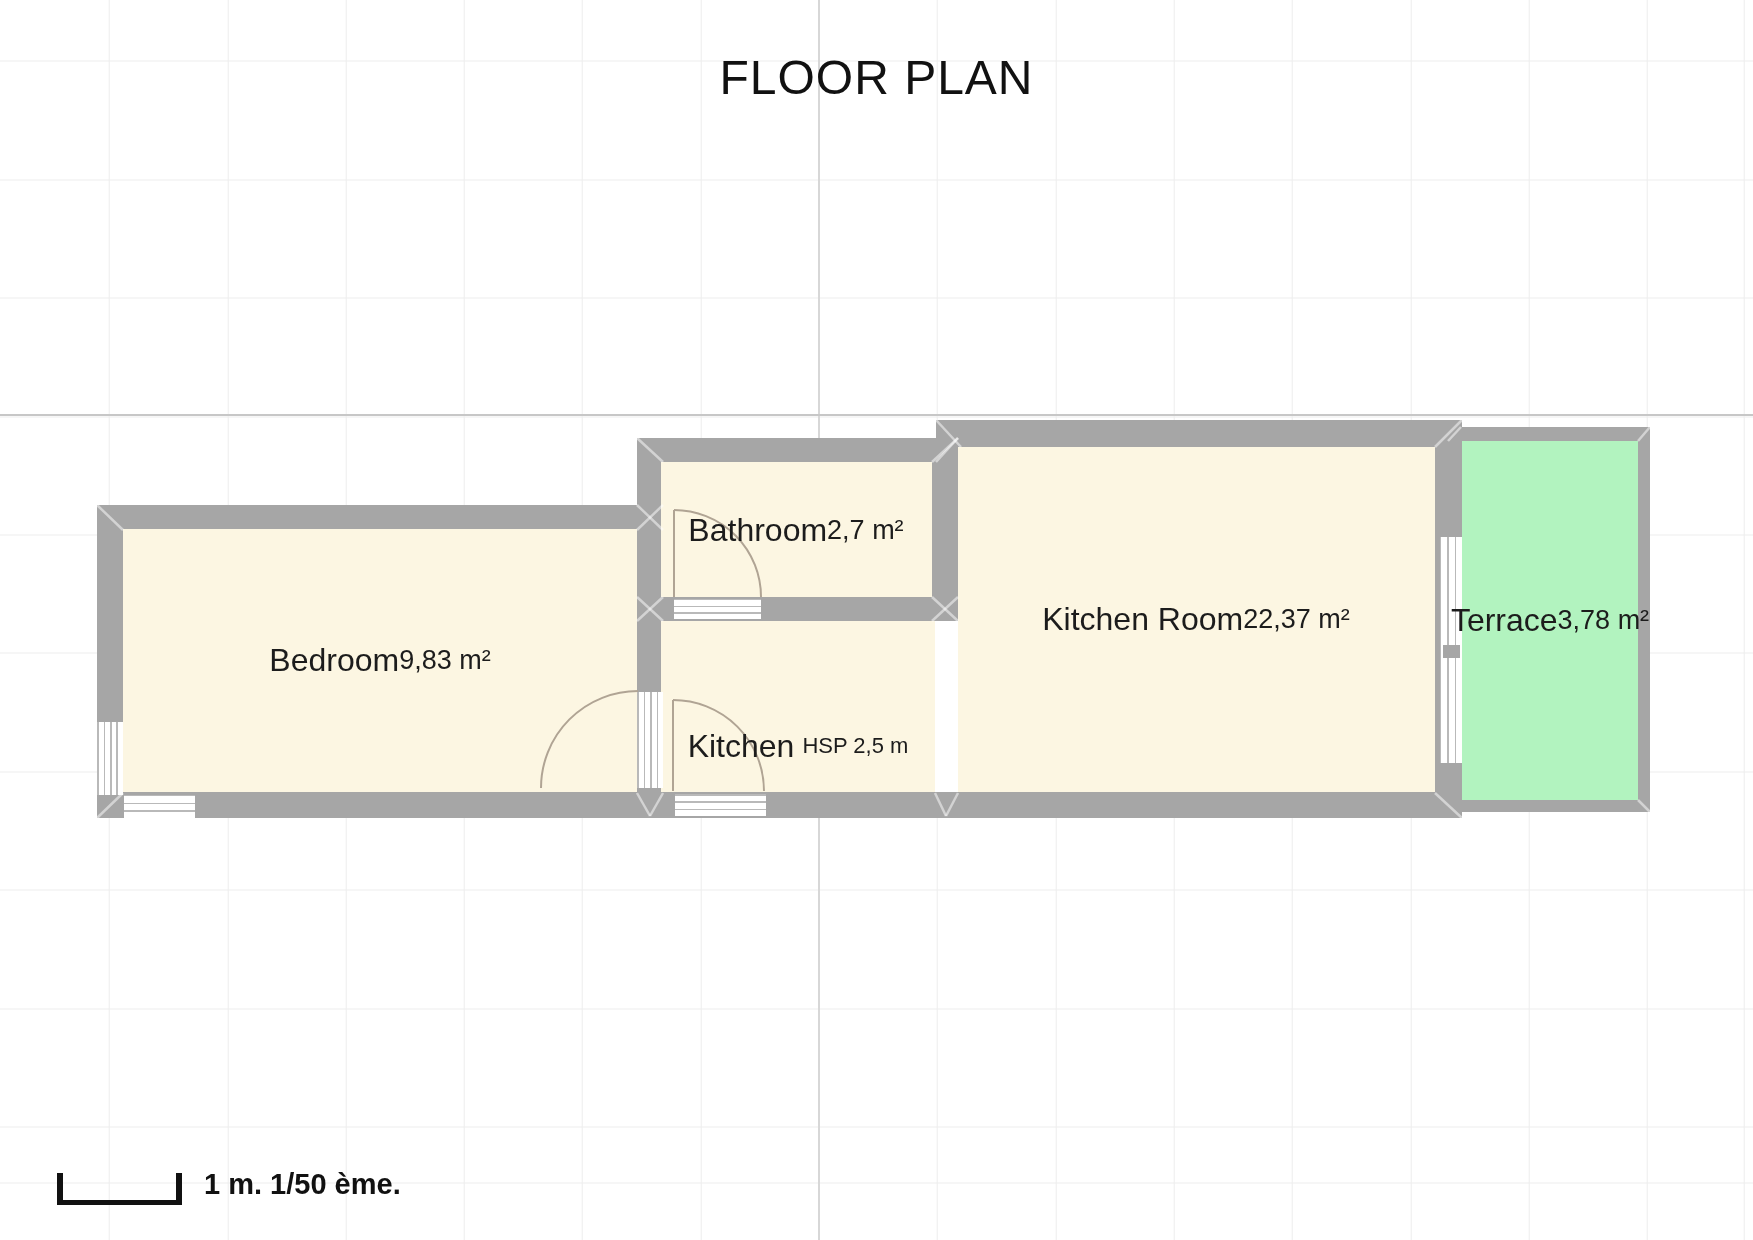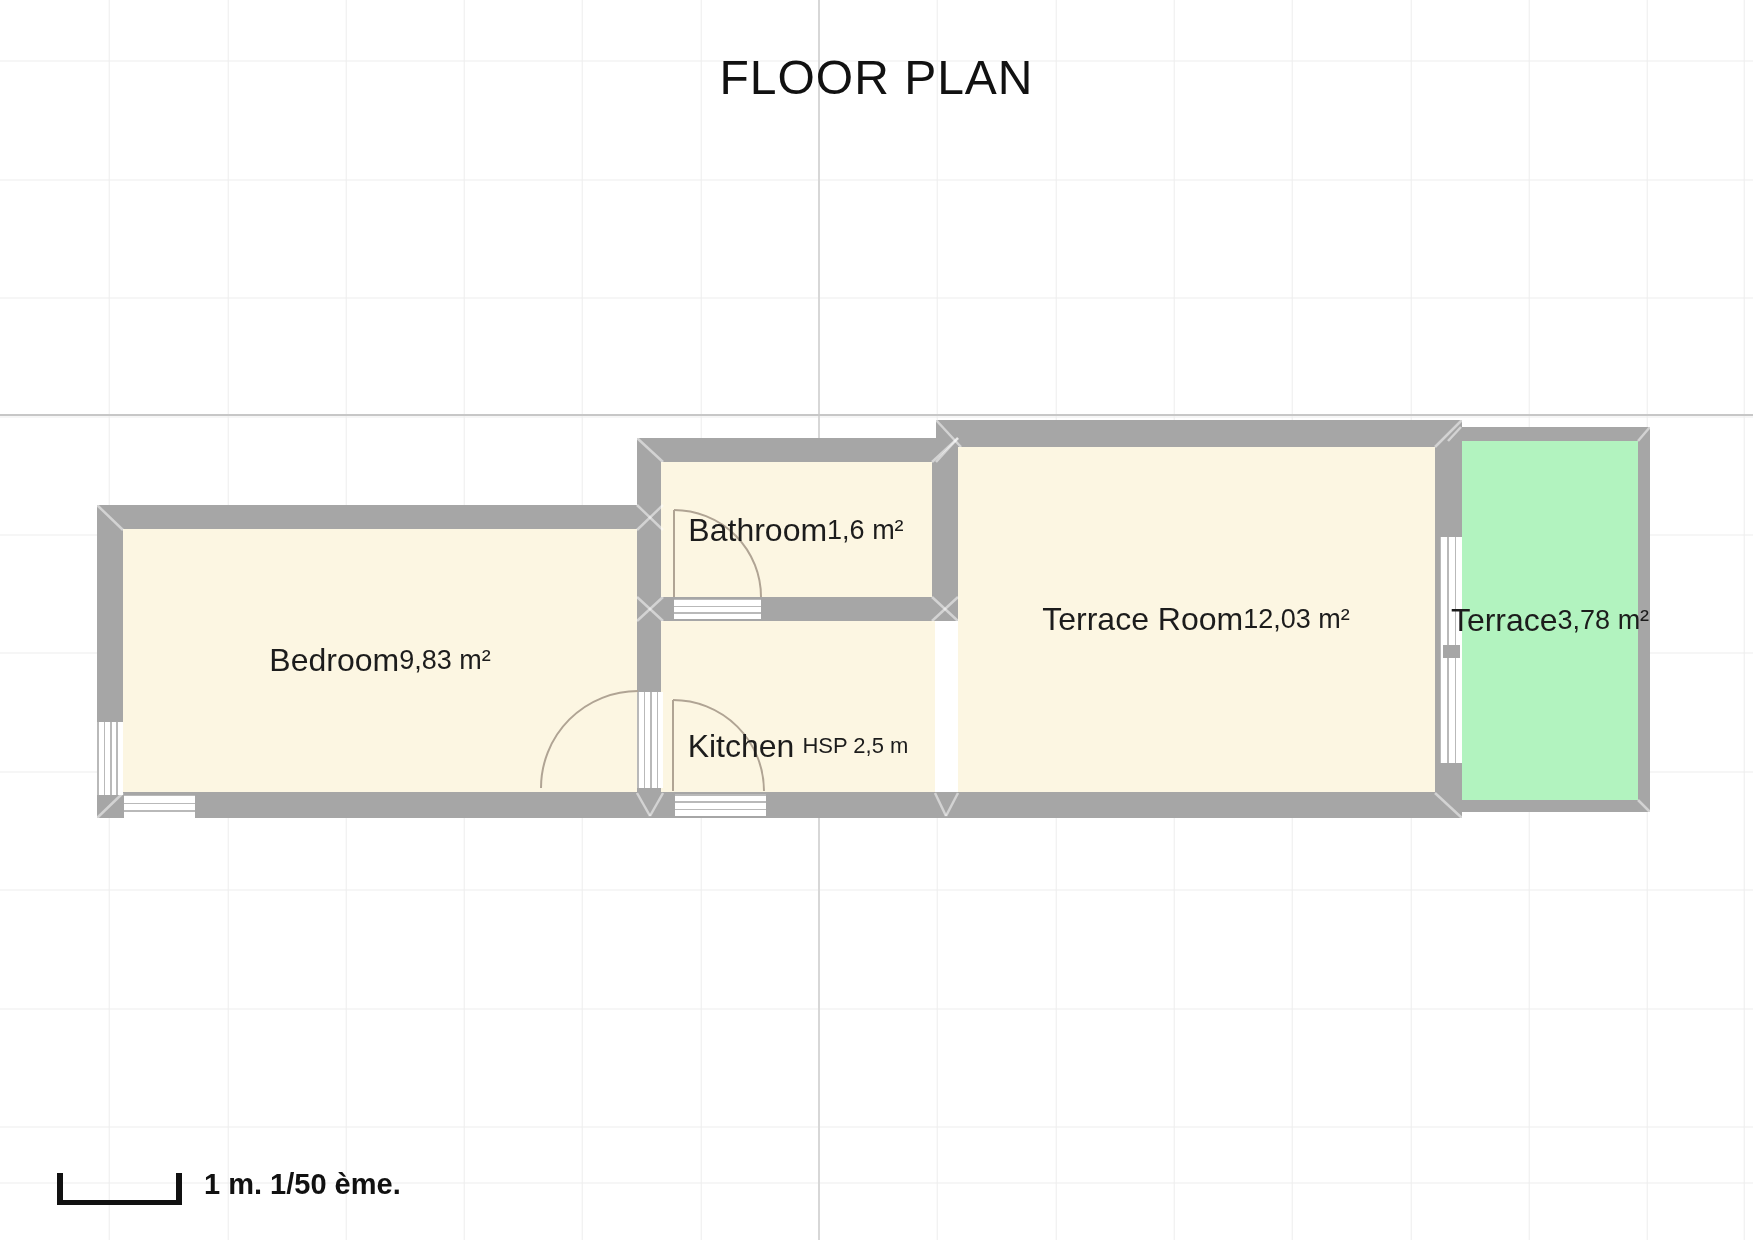--- a/index.html
+++ b/index.html
@@ -113,29 +113,29 @@
       <path d="M958,793 L946,816"></path>
     </g>
   </svg>
 
   <div class="room-label" style="left:380px;top:660px;justify-content:center;">
     <span class="room-name">Bedroom</span>
     <span class="room-area">9,83 m²</span>
   </div>
   <div class="room-label" style="left:796px;top:530px;">
     <span class="room-name">Bathroom</span>
-    <span class="room-area">1,6 m²</span>
+    <span class="room-area">2,7 m²</span>
   </div>
   <div class="room-label" style="left:798px;top:746px;">
     <span class="room-name">Kitchen</span>
     <span class="room-sub">HSP 2,5 m</span>
   </div>
   <div class="room-label" style="left:1196px;top:619px;">
-    <span class="room-name">Terrace Room</span>
-    <span class="room-area">12,03 m²</span>
+    <span class="room-name">Kitchen Room</span>
+    <span class="room-area">22,37 m²</span>
   </div>
   <div class="room-label" style="left:1550px;top:620px;">
     <span class="room-name">Terrace</span>
     <span class="room-area">3,78 m²</span>
   </div>
 
   <div>
     <div class="scalebar" style="left:57px;top:1173px;width:6px;height:32px;"></div>
     <div class="scalebar" style="left:57px;top:1200px;width:125px;height:5px;"></div>
     <div class="scalebar" style="left:176px;top:1173px;width:6px;height:32px;"></div>

